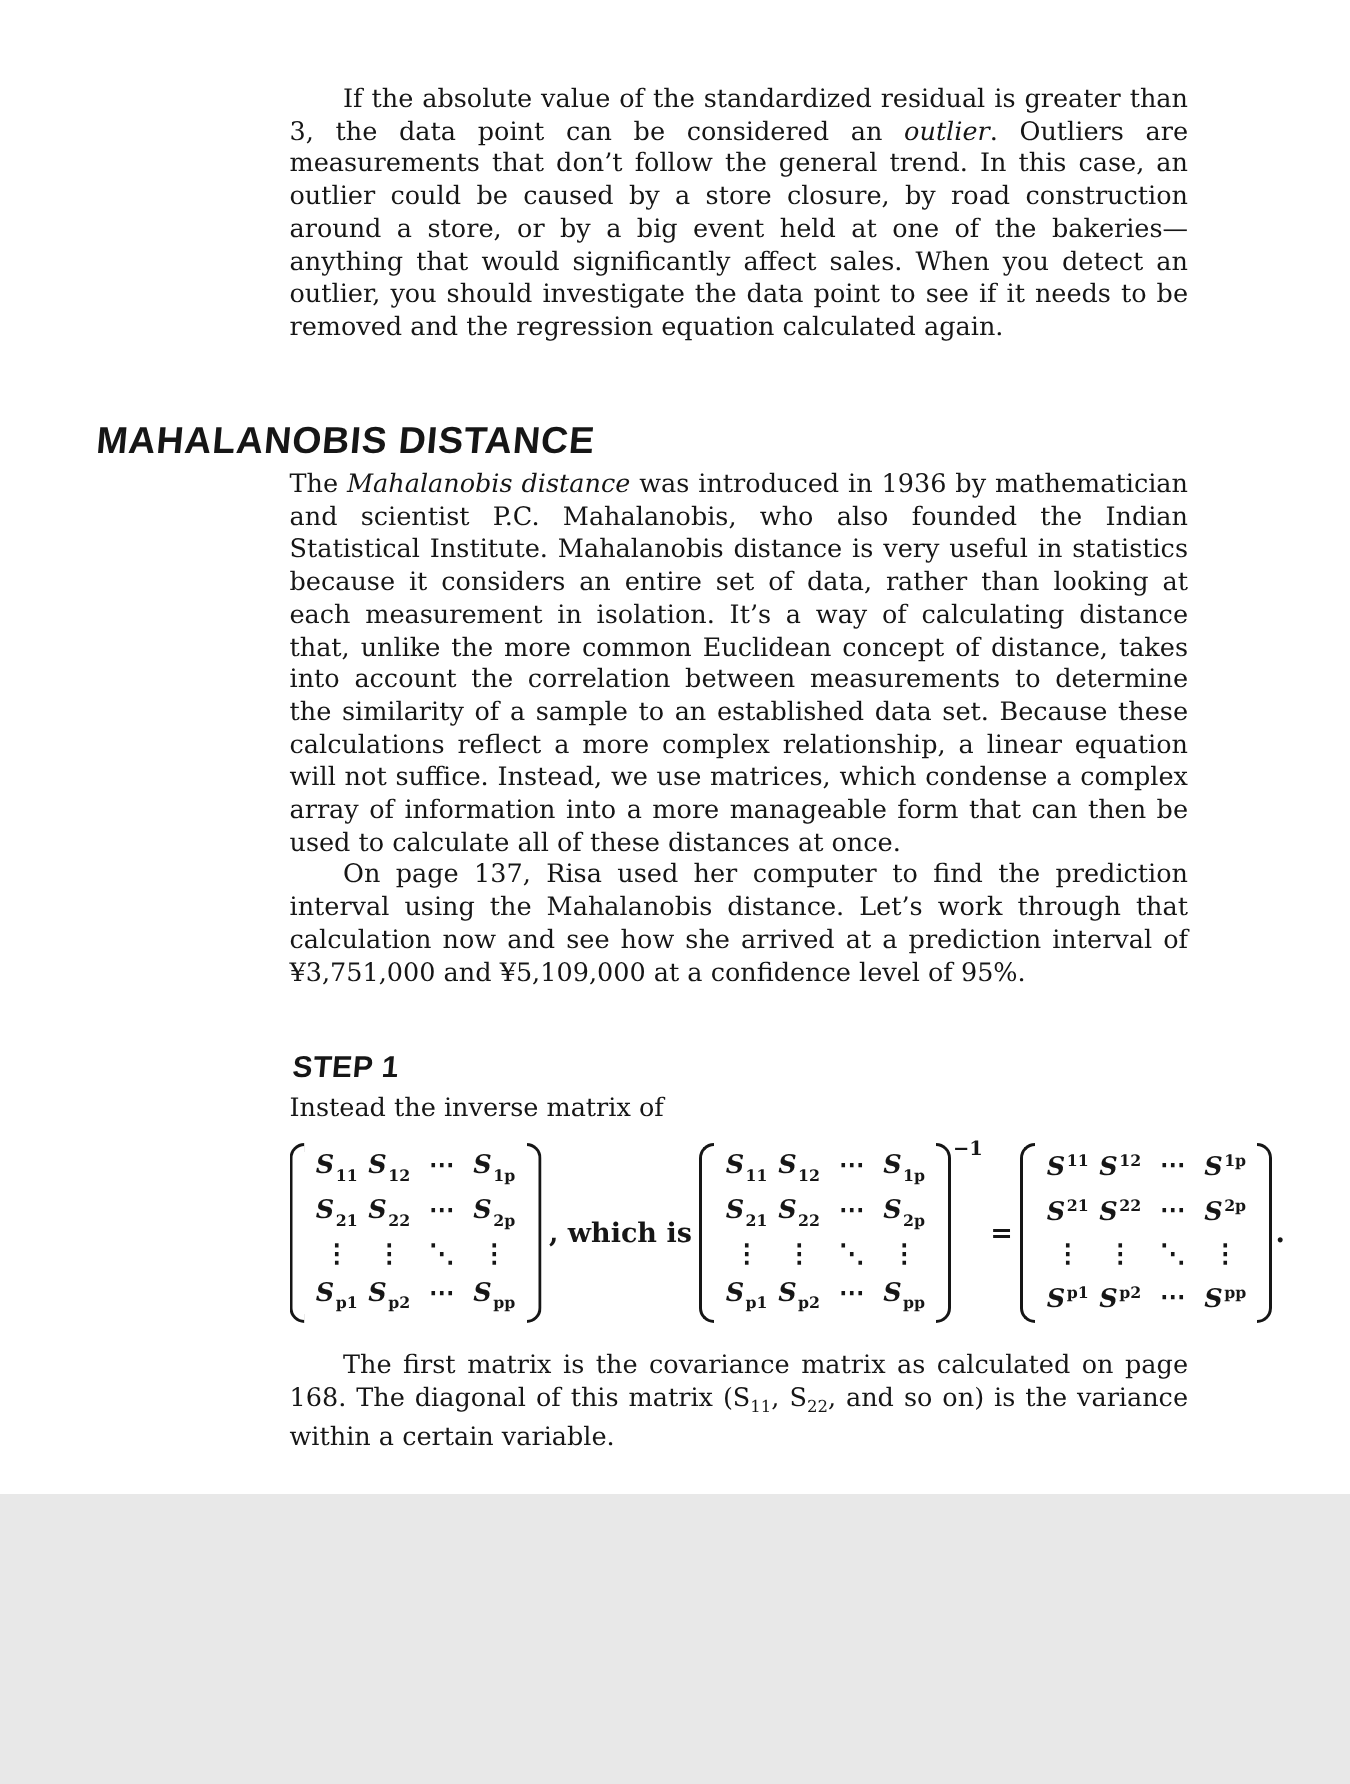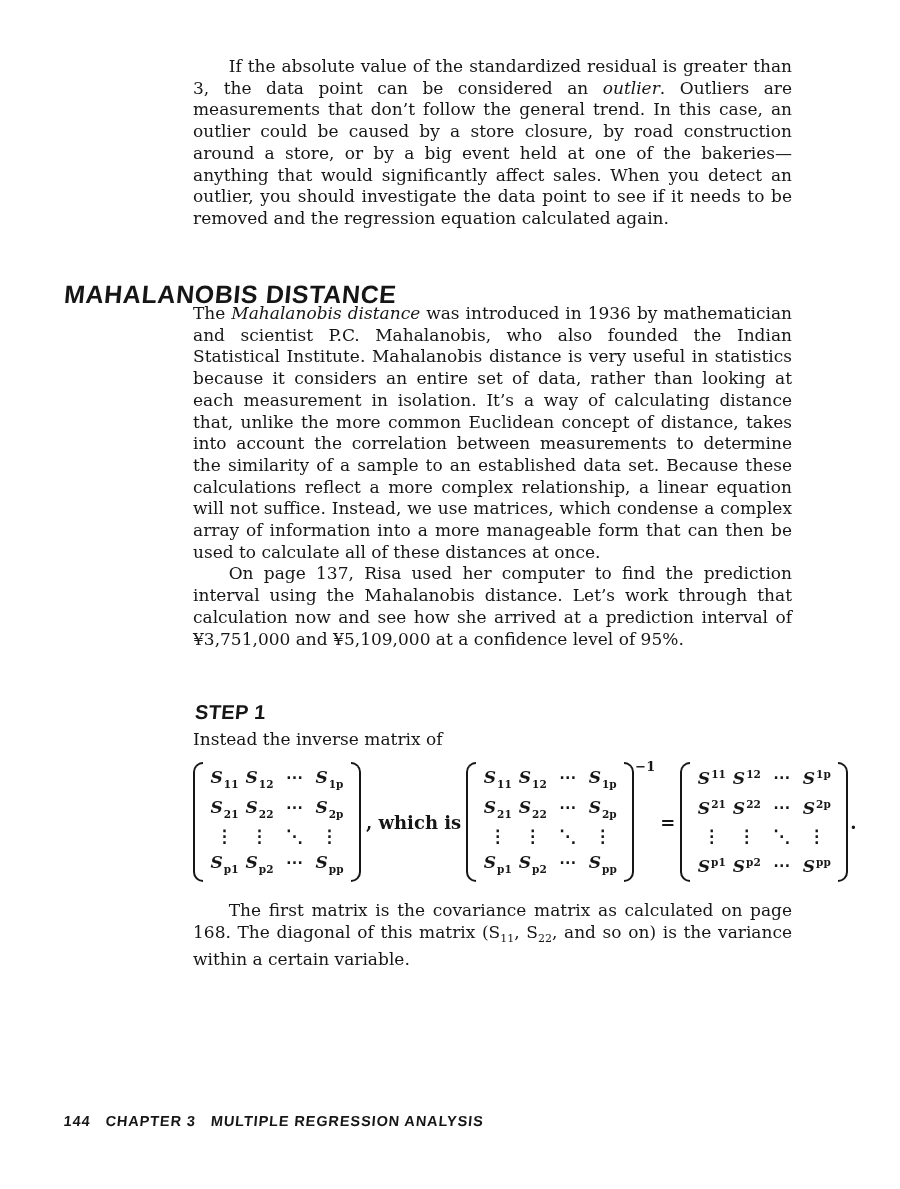--- a/index.html
+++ b/index.html
@@ -1,18 +1,18 @@
 <!DOCTYPE html>
 <html lang="en"><head>
 <meta charset="utf-8">
 <style>
   html,body{margin:0;padding:0;background:#e8e8e8;}
   .page{
     position:relative;
-    width:900px;height:1189px;
+    width:900px;height:996px;
     margin:0 auto;
     background:#ffffff;
     color:#161616;
     font-family:"DejaVu Serif","Liberation Serif",serif;
     overflow:hidden;
   }
   
   .bodycol{position:absolute;left:193px;width:599px;}
   .bodytext, .bodycol p{
     font-size:17px;
@@ -69,21 +69,21 @@
 <body>
 
 <div class="page">
 
   <div class="bodycol" style="top:56px">
     <p class="indent"><span>If the absolute value of the standardized residual is greater than 3, the data point can be considered an </span><span class="it">outlier</span><span>. Outliers are measurements that don’t follow the general trend. In this case, an outlier could be caused by a store closure, by road construction around a store, or by a big event held at one of the bakeries—anything that would significantly affect sales. When you detect an outlier, you should investigate the data point to see if it needs to be removed and the regression equation calculated again.</span></p>
   </div>
 
   <h1 class="comic h1">MAHALANOBIS DISTANCE</h1>
 
-  <div class="bodycol" style="top:303px">
+  <div class="bodycol" style="top:313px">
     <p><span>The </span><span class="it">Mahalanobis distance</span><span> was introduced in 1936 by mathematician and scientist P.C. Mahalanobis, who also founded the Indian Statistical Institute. Mahalanobis distance is very useful in statistics because it considers an entire set of data, rather than looking at each measurement in isolation. It’s a way of calculating distance that, unlike the more common Euclidean concept of distance, takes into account the correlation between measurements to determine the similarity of a sample to an established data set. Because these calculations reflect a more complex relationship, a linear equation will not suffice. Instead, we use matrices, which condense a complex array of information into a more manageable form that can then be used to calculate all of these distances at once.</span></p>
     <p class="indent"><span>On page 137, Risa used her computer to find the prediction interval using the Mahalanobis distance. Let’s work through that calculation now and see how she arrived at a prediction interval of ¥3,751,000 and ¥5,109,000 at a confidence level of 95%.</span></p>
   </div>
 
   <div class="comic step">STEP 1</div>
   <div class="bodytext lead">Instead the inverse matrix of</div>
 
   <div class="eq">
 
     <span class="matrix">

